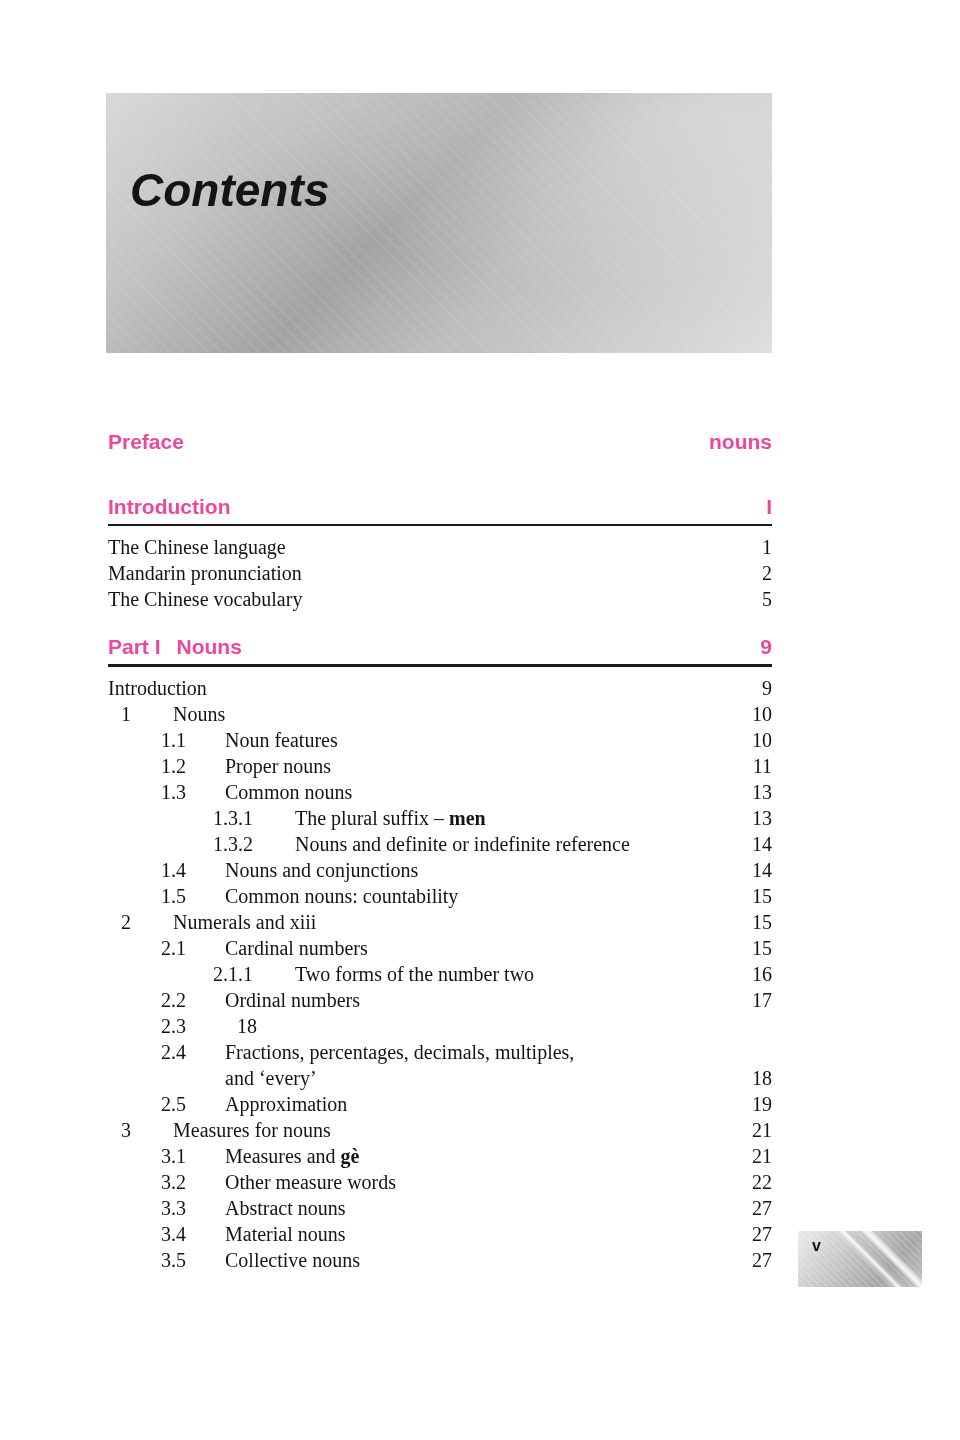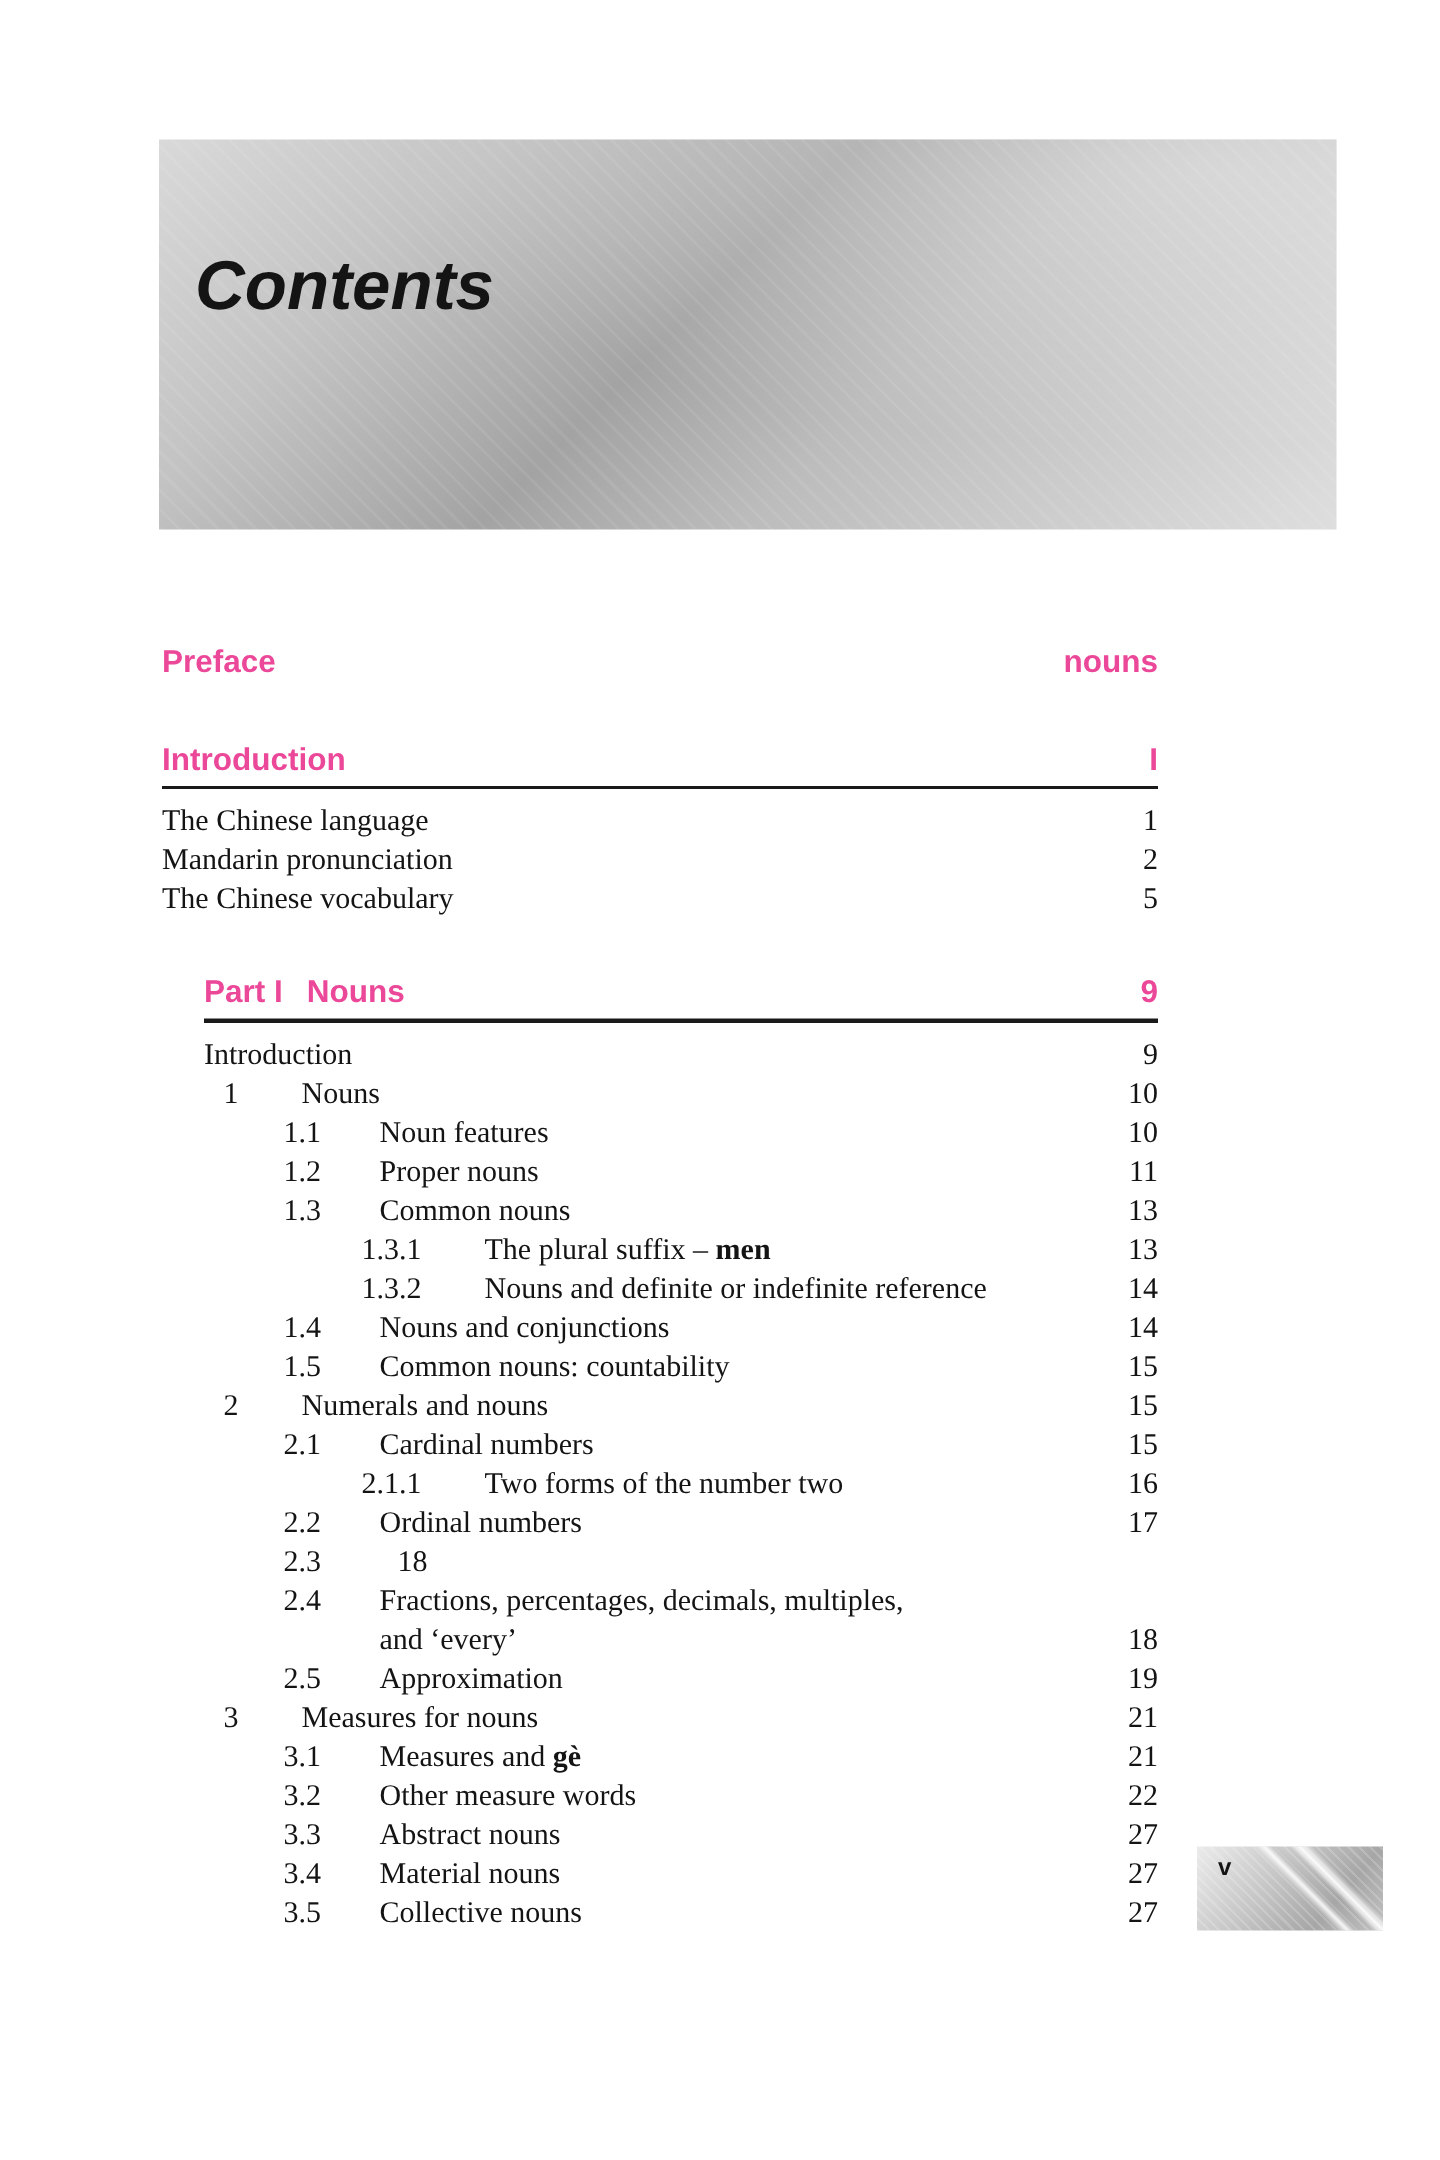--- a/index.html
+++ b/index.html
@@ -6,21 +6,21 @@
   .page{
     position:relative;
     width:960px;height:1440px;
     background:#ffffff;
     overflow:hidden;
     color:#0d0d0d;
   }
 
   
   .banner{
-    position:absolute;left:106px;top:93px;width:785px;height:260px;
+    position:absolute;left:106px;top:93px;width:666px;height:260px;
     background:
       radial-gradient(ellipse at 88% 8%, rgba(255,255,255,0.35), rgba(255,255,255,0) 55%),
       repeating-linear-gradient(45deg, rgba(255,255,255,0.07) 0 2px, rgba(0,0,0,0) 2px 9px),
       linear-gradient(135deg,#d9d9d9 0%,#c3c3c3 22%,#a3a3a3 45%,#bcbcbc 62%,#dedede 100%);
   }
   .banner-title{
     padding:74px 0 0 24px;
     font:italic 700 46px/1 "Liberation Sans",sans-serif;
     color:#141414;
   }
@@ -33,21 +33,21 @@
     font-family:"Liberation Sans",sans-serif;font-weight:bold;
     font-size:21px;line-height:26px;color:#ec4899;
   }
   .h-page{margin-left:12px;white-space:nowrap;}
   .h-prefix{margin-right:16px;}
 
   .preface-row{position:absolute;top:429px;left:0;right:0;}
 
   .toc-section{position:absolute;left:0;right:0;}
   .sec-0{top:494px;}
-  .sec-1{top:649px;margin-left:28px;}
+  .sec-1{top:634px;}
   .toc-section .toc-heading{padding-bottom:4px;border-bottom:2px solid #1a1a1a;}
   .sec-1 .toc-heading{border-bottom-width:3px;}
 
   .rows{margin-top:8px;}
   .row{
     display:flex;align-items:baseline;
     font-family:"Liberation Serif",serif;
     font-size:20px;line-height:26px;color:#141414;gap:12px;
   }
   .row .num{flex:none;}
@@ -155,21 +155,21 @@
               <span class="txt">Nouns and conjunctions</span>
               <span class="pg">14</span>
             </div>
             <div class="row lvl2">
               <span class="num">1.5</span>
               <span class="txt">Common nouns: countability</span>
               <span class="pg">15</span>
             </div>
             <div class="row lvl1">
               <span class="num">2</span>
-              <span class="txt">Numerals and nouns</span>
+              <span class="txt">Numerals and xiii</span>
               <span class="pg">15</span>
             </div>
             <div class="row lvl2">
               <span class="num">2.1</span>
               <span class="txt">Cardinal numbers</span>
               <span class="pg">15</span>
             </div>
             <div class="row lvl3">
               <span class="num">2.1.1</span>
               <span class="txt">Two forms of the number two</span>

